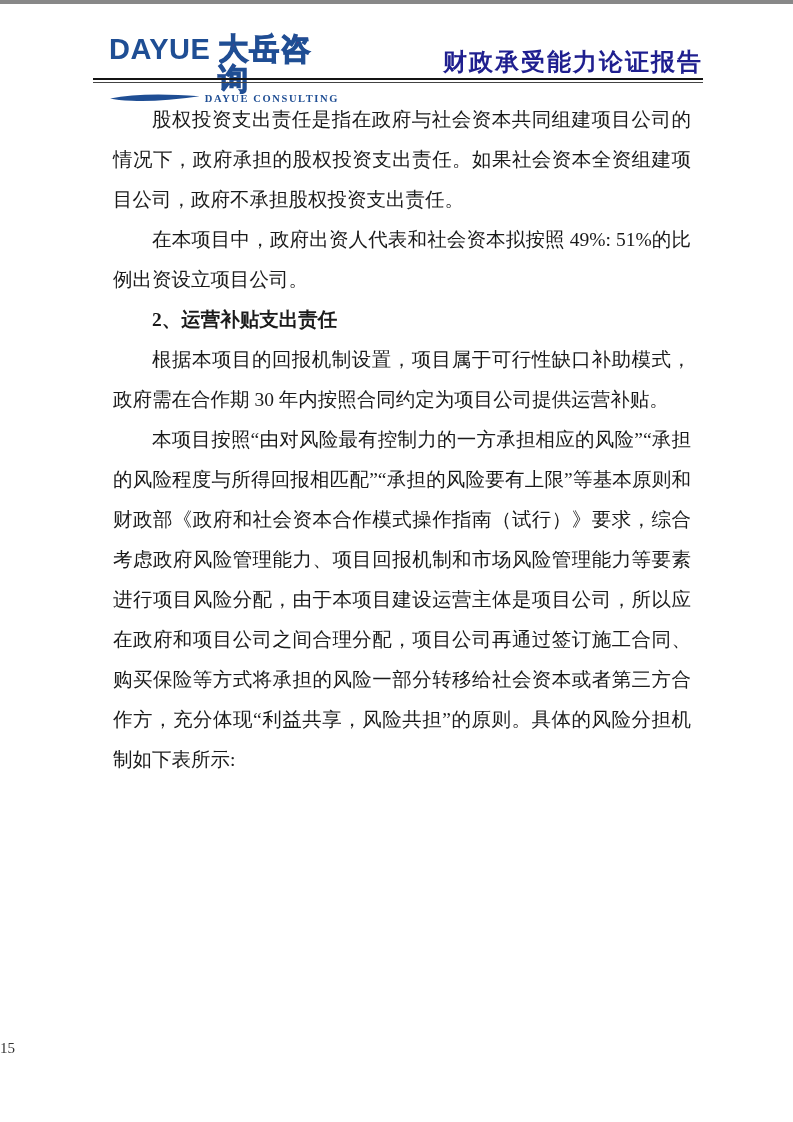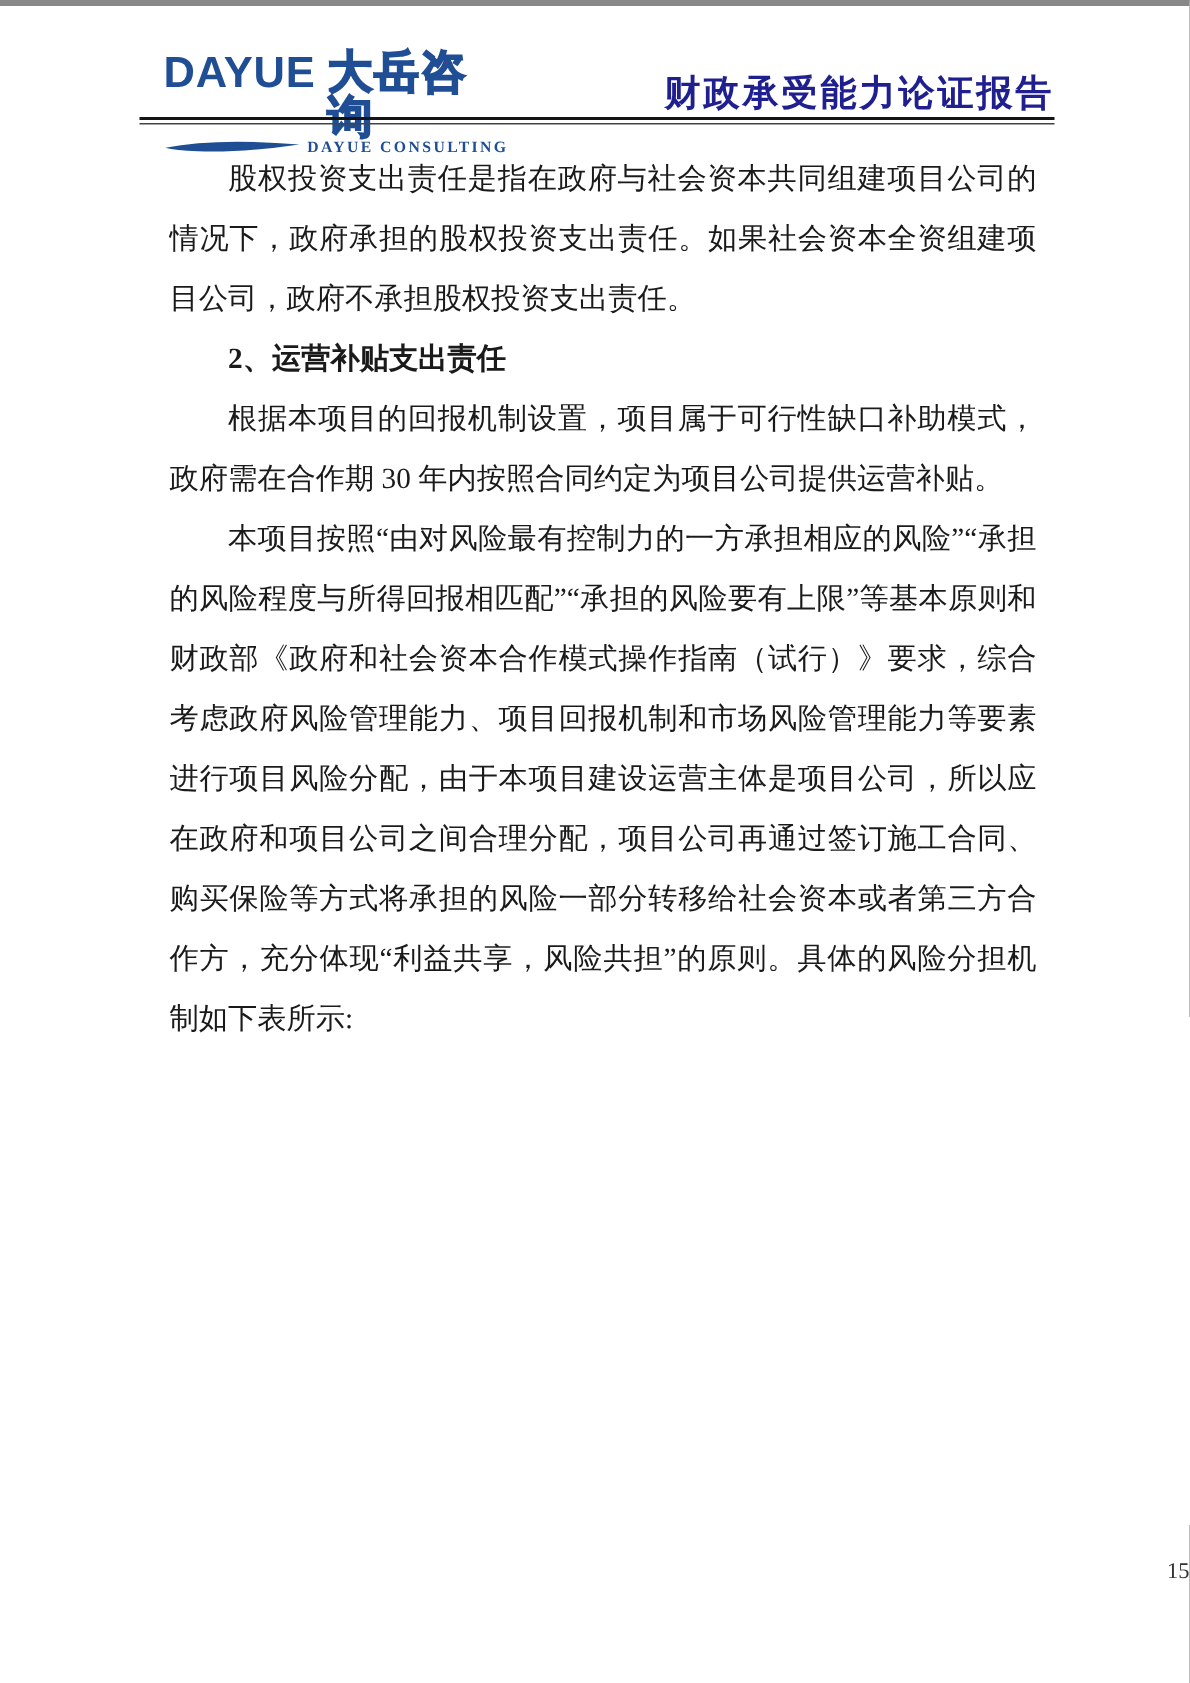--- a/index.html
+++ b/index.html
@@ -62,21 +62,21 @@
     line-height:40px;
   }
   .doc-body p {
     margin:0;
     text-indent:2em;
   }
 
   
   .page-number {
     position:absolute; top:1036px; left:0; width:100%;
-    text-align:right; font-size:15px; color:#333333;
+    text-align:left; font-size:15px; color:#333333;
   }
 </style>
 </head>
 <body>
 
 <div class="page">
 
   <div class="header">
     <div class="logo">
       <div class="logo-row1">
@@ -90,20 +90,21 @@
         <span class="logo-subtitle">DAYUE CONSULTING</span>
       </div>
     </div>
     <div class="report-title">财政承受能力论证报告</div>
   </div>
   <div class="header-rule"></div>
 
   <div class="doc-body">
 
     <p>股权投资支出责任是指在政府与社会资本共同组建项目公司的情况下，政府承担的股权投资支出责任。如果社会资本全资组建项目公司，政府不承担股权投资支出责任。</p>
+    <p>在本项目中，政府出资人代表和社会资本拟按照 49%: 51%的比例出资设立项目公司。</p>
 
     <div class="sec-heading">2、运营补贴支出责任</div>
     <p>根据本项目的回报机制设置，项目属于可行性缺口补助模式，政府需在合作期 30 年内按照合同约定为项目公司提供运营补贴。</p>
 
     <p>本项目按照“由对风险最有控制力的一方承担相应的风险”“承担的风险程度与所得回报相匹配”“承担的风险要有上限”等基本原则和财政部《政府和社会资本合作模式操作指南（试行）》要求，综合考虑政府风险管理能力、项目回报机制和市场风险管理能力等要素进行项目风险分配，由于本项目建设运营主体是项目公司，所以应在政府和项目公司之间合理分配，项目公司再通过签订施工合同、购买保险等方式将承担的风险一部分转移给社会资本或者第三方合作方，充分体现“利益共享，风险共担”的原则。具体的风险分担机制如下表所示:</p>
 
   </div>
 
   <div class="page-number">15</div>
 

